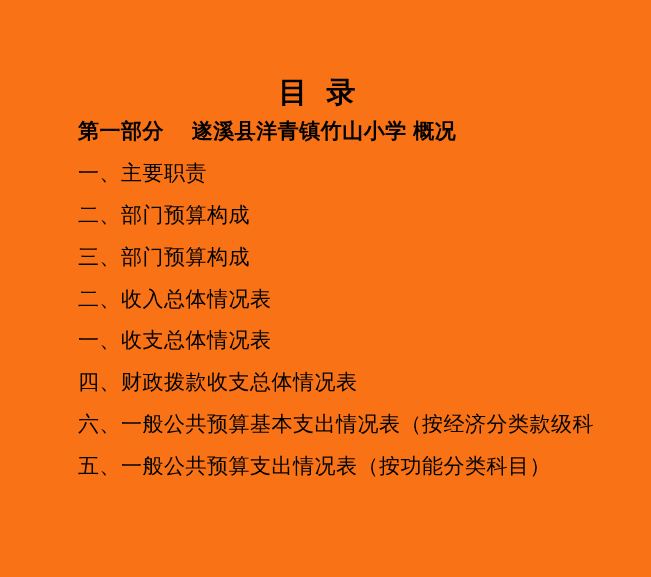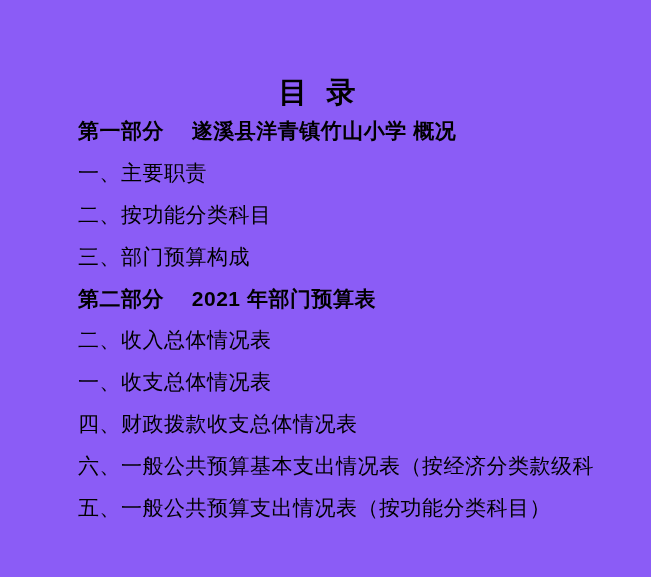--- a/index.html
+++ b/index.html
@@ -4,21 +4,21 @@
 <style>
   html, body {
     margin: 0;
     padding: 0;
     background: #ffffff;
   }
   .page {
     position: relative;
     width: 651px;
     height: 577px;
-    background: #8b5cf6;
+    background: #f97316;
     overflow: hidden;
     color: #000000;
     font-family: "Liberation Sans", sans-serif;
   }
   .doc-title {
     margin-top: 74px;
     height: 36px;
     line-height: 36px;
     text-align: center;
     padding-right: 16px;
@@ -53,25 +53,24 @@
 <div class="page">
 
   <div class="doc-title">目  录</div>
 
   <div class="toc">
 
     <div class="toc-line toc-section">第一部分　 遂溪县洋青镇竹山小学 概况</div>
 
     <div class="toc-line toc-item">一、主要职责</div>
 
-    <div class="toc-line toc-item">二、按功能分类科目</div>
+    <div class="toc-line toc-item">二、部门预算构成</div>
 
     <div class="toc-line toc-item">三、部门预算构成</div>
 
-    <div class="toc-line toc-section">第二部分　 2021 年部门预算表</div>
 
     <div class="toc-line toc-item">二、收入总体情况表</div>
 
     <div class="toc-line toc-item">一、收支总体情况表</div>
 
 
     <div class="toc-line toc-item">四、财政拨款收支总体情况表</div>
 
     <div class="toc-line toc-item">六、一般公共预算基本支出情况表（按经济分类款级科</div>
 

